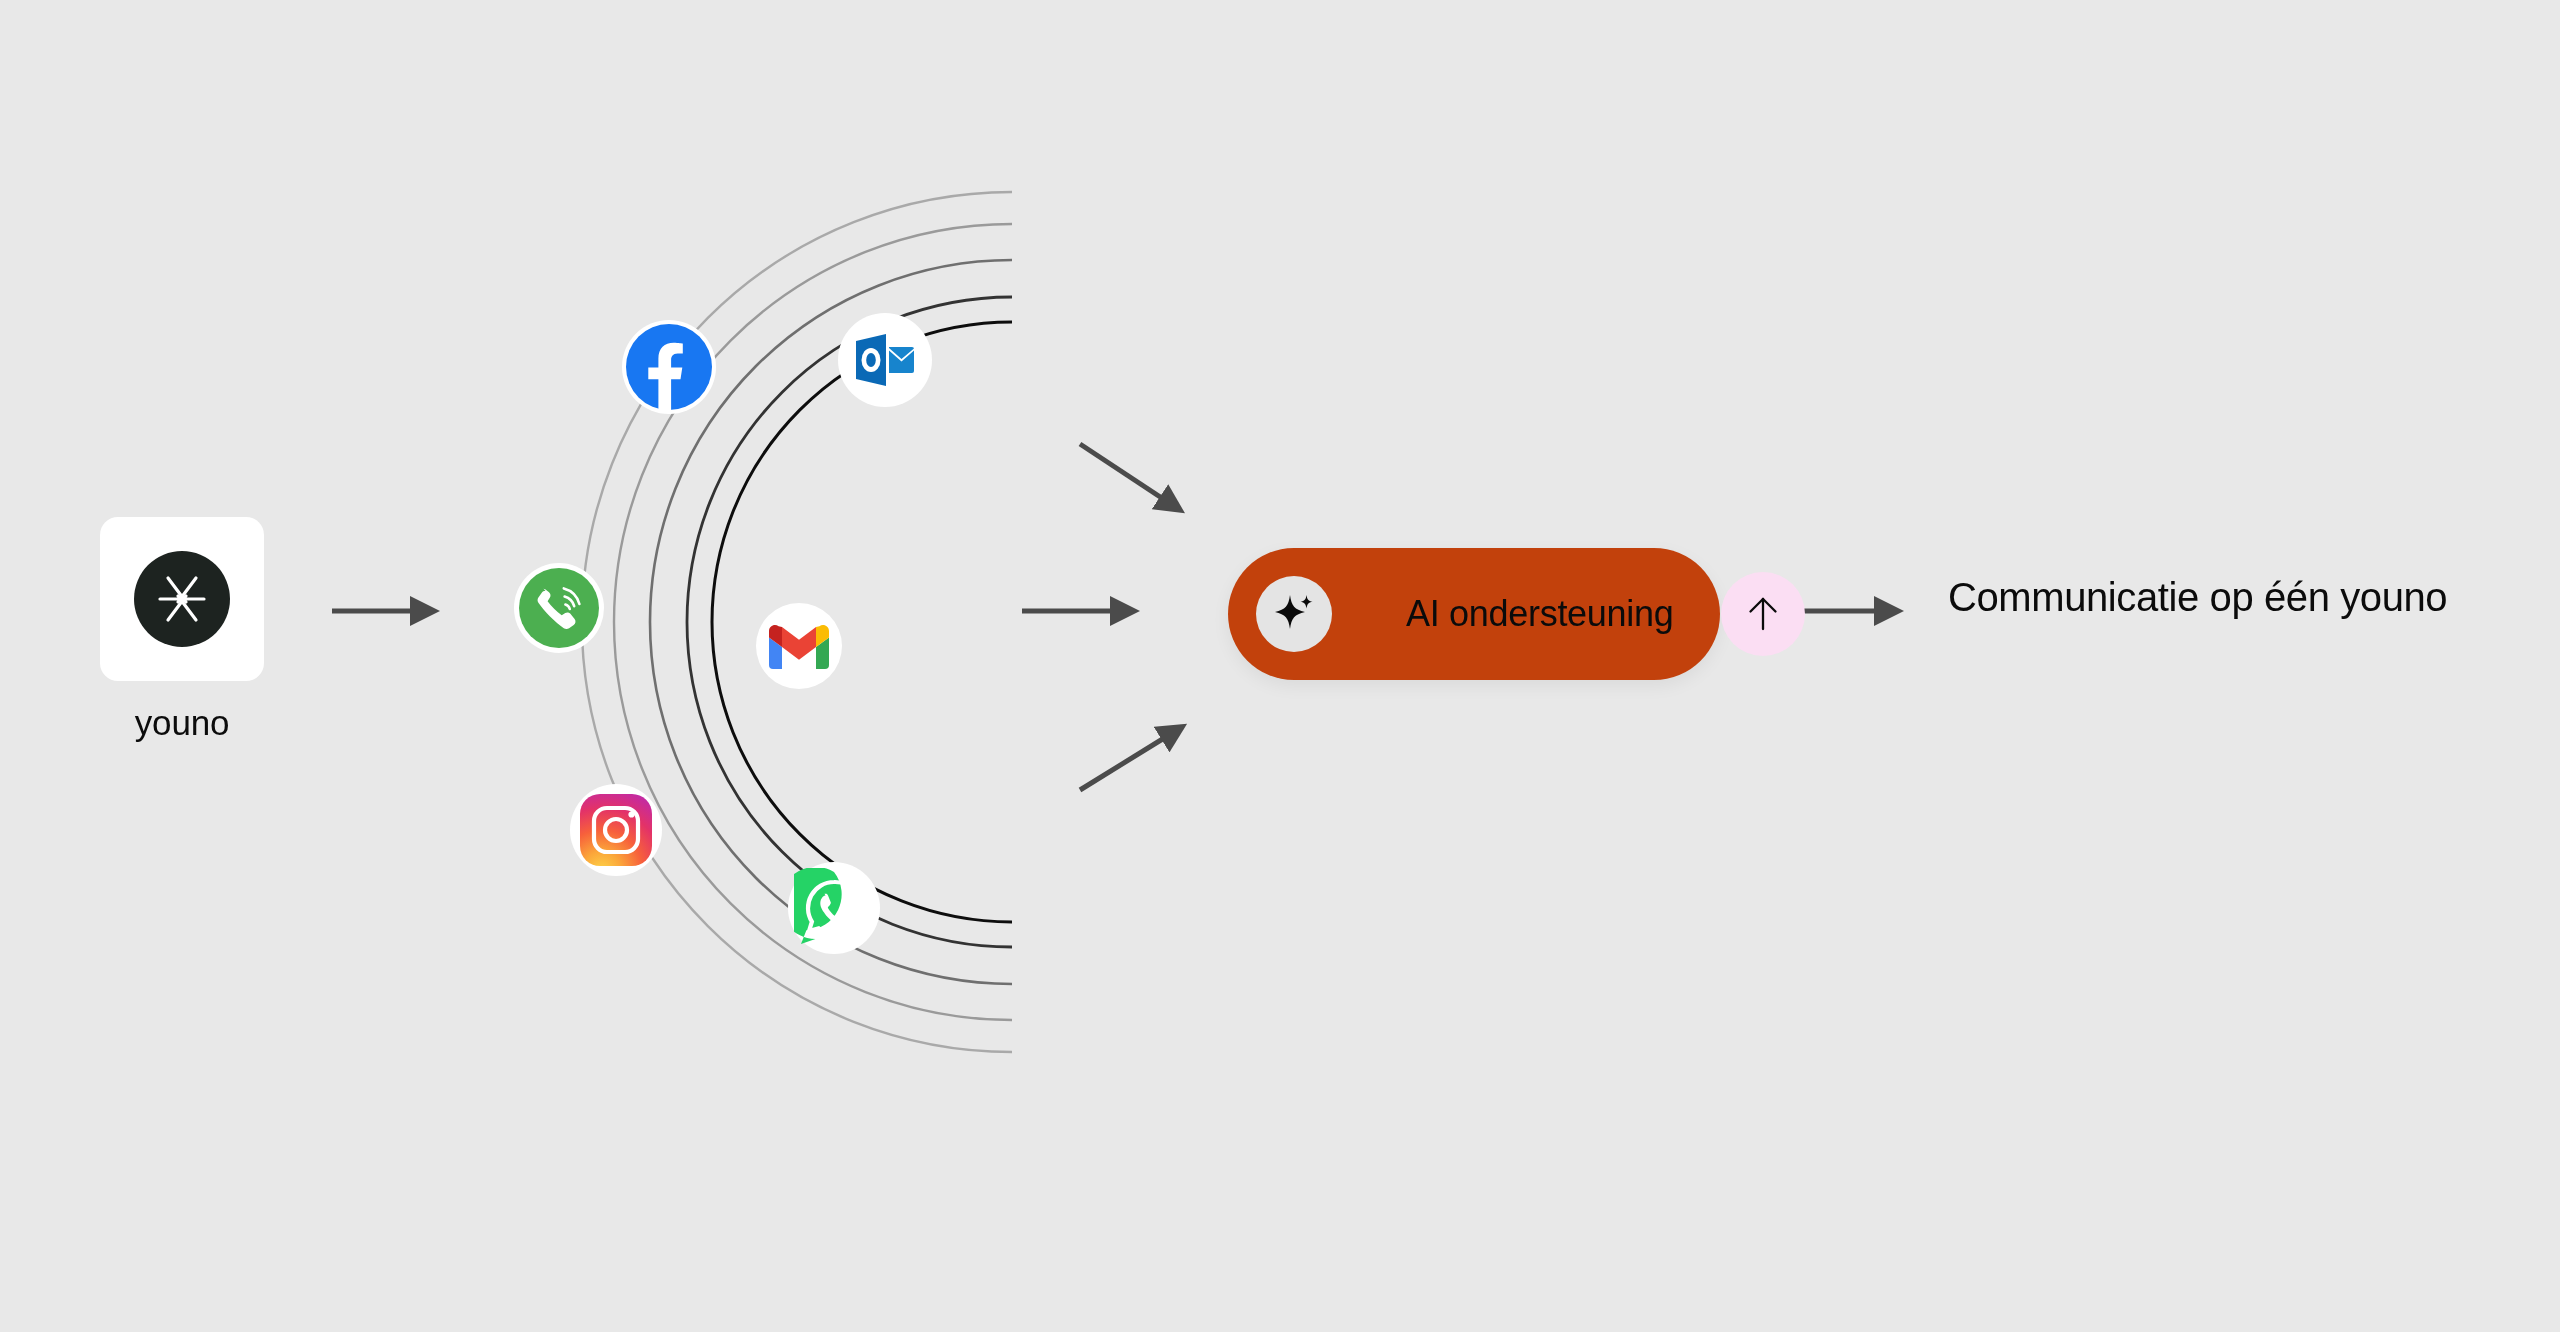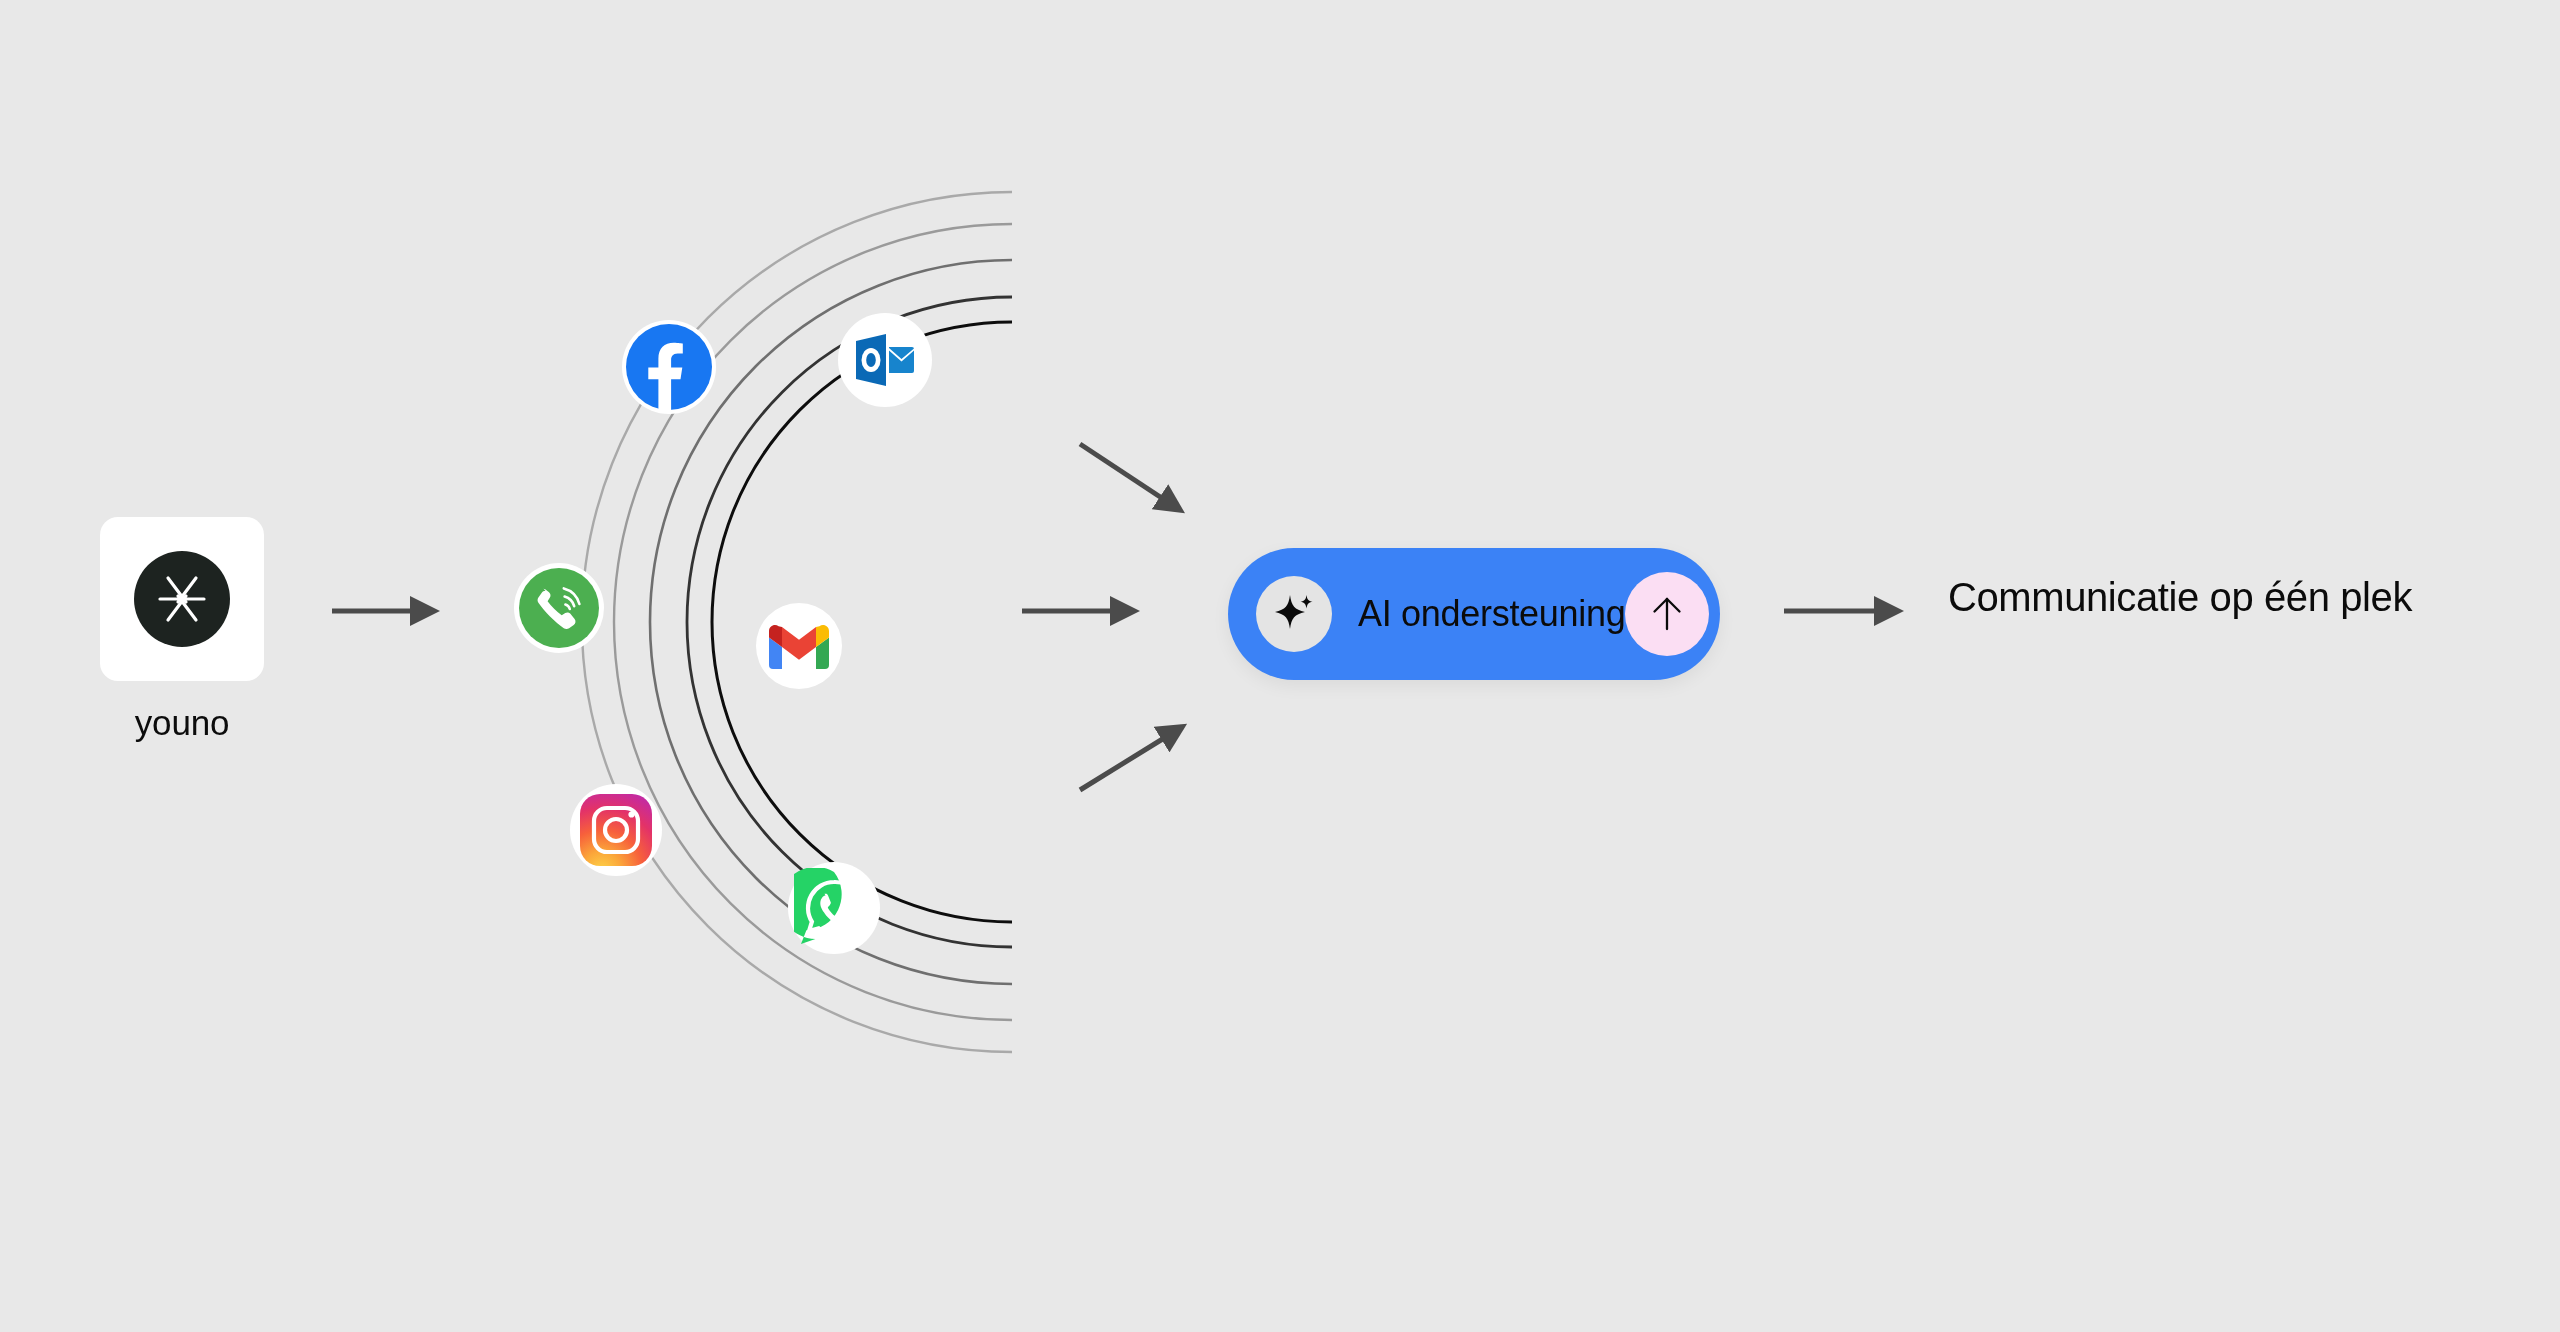--- a/index.html
+++ b/index.html
@@ -82,25 +82,26 @@
     pointer-events: none;
   }
 
   
   #ai-pill {
     position: absolute;
     left: 1228px;
     top: 548px;
     width: 492px;
     height: 132px;
-    background: #3b82f6;
+    background: #c2410c;
     border-radius: 66px;
     display: flex;
     align-items: center;
     box-shadow: 0 6px 18px rgba(0,0,0,0.06);
+    gap: 48px;
   }
   #ai-spark-circle {
     width: 76px;
     height: 76px;
     margin-left: 28px;
     border-radius: 50%;
     background: #e4e4e4;
     display: flex;
     align-items: center;
     justify-content: center;
@@ -262,15 +263,15 @@
       <svg width="46" height="46" viewBox="0 0 46 46">
         <g stroke="#0a0a0a" stroke-width="2.3" fill="none" stroke-linecap="round">
           <line x1="23" y1="38" x2="23" y2="8"></line>
           <line x1="23" y1="8" x2="10.5" y2="20.5"></line>
           <line x1="23" y1="8" x2="35.5" y2="20.5"></line>
         </g>
       </svg>
     </div>
   </div>
 
-  <div id="outcome">Communicatie op één plek</div>
+  <div id="outcome">Communicatie op één youno</div>
 
 </div>
 
 </body></html>

